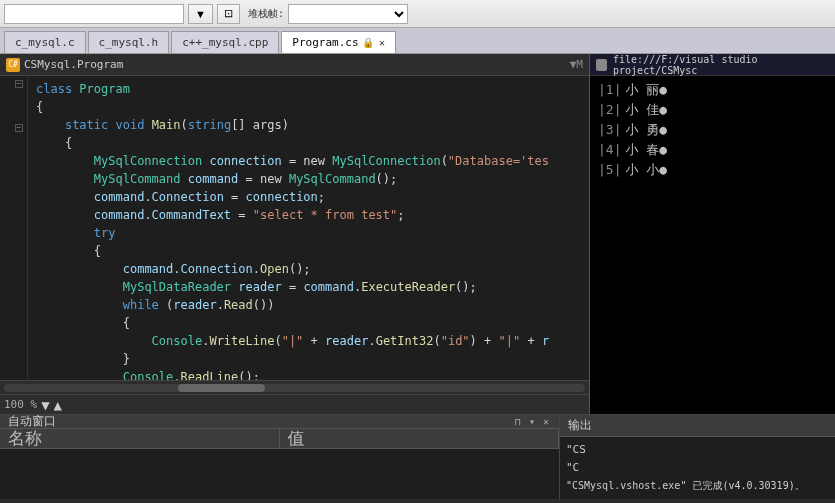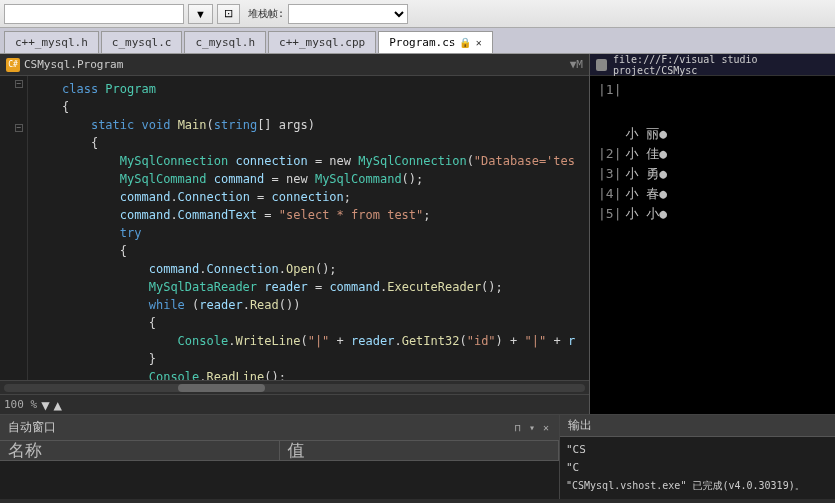--- a/index.html
+++ b/index.html
@@ -156,21 +156,20 @@
       cursor: pointer;
     }
     .code-content {
       flex: 1;
       padding: 4px 0 4px 8px;
       overflow: auto;
       line-height: 18px;
       font-size: 12px;
       color: #d4d4d4;
       white-space: pre;
-      margin-left: 26px;
     }
 
     
     .h-scroll {
       height: 14px;
       background: #2d2d2d;
       border-top: 1px solid #444;
       display: flex;
       align-items: center;
     }
@@ -257,21 +256,21 @@
       border-top: 1px solid #444;
       display: flex;
     }
     .bottom-left {
       width: 560px;
       border-right: 1px solid #444;
       display: flex;
       flex-direction: column;
     }
     .bottom-title {
-      height: 26px;
+      height: 14px;
       background: #3c3c3c;
       display: flex;
       align-items: center;
       padding: 0 8px;
       font-size: 12px;
       color: #ccc;
       gap: 20px;
       border-bottom: 1px solid #555;
     }
     .bottom-title-actions {
@@ -357,23 +356,20 @@
   <input class="toolbar-input" type="text" value="" style="">
   <button class="toolbar-btn">▼</button>
   <button class="toolbar-btn">⊡</button>
   <span class="toolbar-label">堆栈帧:</span>
   <select class="toolbar-dropdown">
     <option></option>
   </select>
 </div>
 
 <div class="tab-bar">
-  <div class="tab">
-    <span>c++_mysql.h</span>
-  </div>
   <div class="tab">
     <span>c_mysql.c</span>
   </div>
   <div class="tab">
     <span>c_mysql.h</span>
   </div>
   <div class="tab">
     <span>c++_mysql.cpp</span>
   </div>
   <div class="tab active">
@@ -450,21 +446,21 @@
   </div>
 
   <div class="console-panel">
     <div class="console-title-bar">
       <div class="console-title-icon"></div>
       <span style="font-size:10px; color:#ccc;">file:///F:/visual studio project/CSMysc</span>
     </div>
     <div class="console-content">
       <div class="console-line">
         <span style="color:#888;">|1|</span>
-          <span style="color:#c0c0c0;margin-top:44px;">小&nbsp;丽●</span>
+          <span style="color:#c0c0c0;">小&nbsp;丽●</span>
       </div>
       <div class="console-line">
         <span style="color:#888;">|2|</span>
           <span style="color:#c0c0c0;">小&nbsp;佳●</span>
       </div>
       <div class="console-line">
         <span style="color:#888;">|3|</span>
           <span style="color:#c0c0c0;">小&nbsp;勇●</span>
       </div>
       <div class="console-line">

